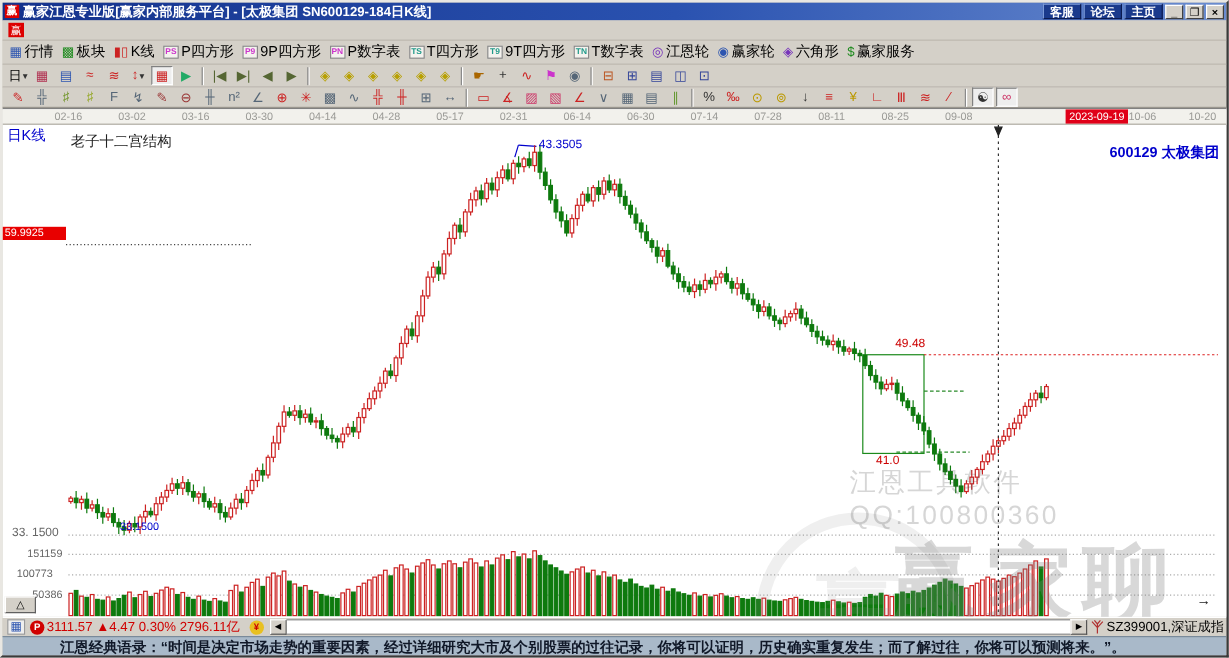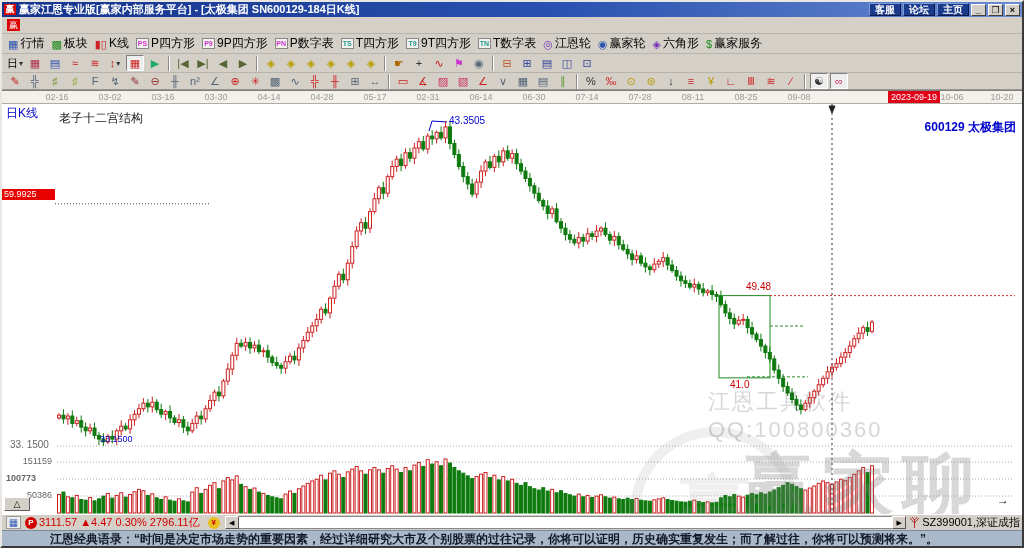--- a/index.html
+++ b/index.html
@@ -1015,21 +1015,21 @@
     <div class="ann lbl-blue" style="right:10px;top:13px;font-size:12px;font-weight:bold;margin-top:15px;">600129 太极集团</div>
 
     <div class="ann lbl-blue" style="left:447px;top:24px;font-size:10px;">43.3505</div>
     <div class="price-box">59.9925</div>
     <div class="ann lbl-red" style="left:744px;top:190px;font-size:10px;">49.48</div>
     <div class="ann lbl-red" style="left:728px;top:288px;font-size:10px;">41.0</div>
     <div class="ann lbl-blue" style="left:98px;top:343px;font-size:9px;">33.1500</div>
     <div class="ann" style="left:8px;top:348px;font-size:10px;color:#666;">33. 1500</div>
 
     <div class="ann" style="left:4px;top:365px;width:46px;text-align:right;font-size:9px;color:#666;">151159</div>
-    <div class="ann" style="left:4px;top:382px;width:46px;text-align:left;font-size:9px;color:#666;font-weight:bold;">100773</div>
+    <div class="ann" style="left:4px;top:382px;width:46px;text-align:center;font-size:9px;color:#666;">100773</div>
     <div class="ann" style="left:4px;top:399px;width:46px;text-align:right;font-size:9px;color:#666;">50386</div>
 
     <div class="wm-ring">赢</div>
     <div class="wm1">江恩工具软件  QQ:100800360</div>
     <div class="wm2">赢家聊吧</div>
 
     <div class="pane-toggle">△</div>
     <div class="scroll-hint">→</div>
   </div>
 

